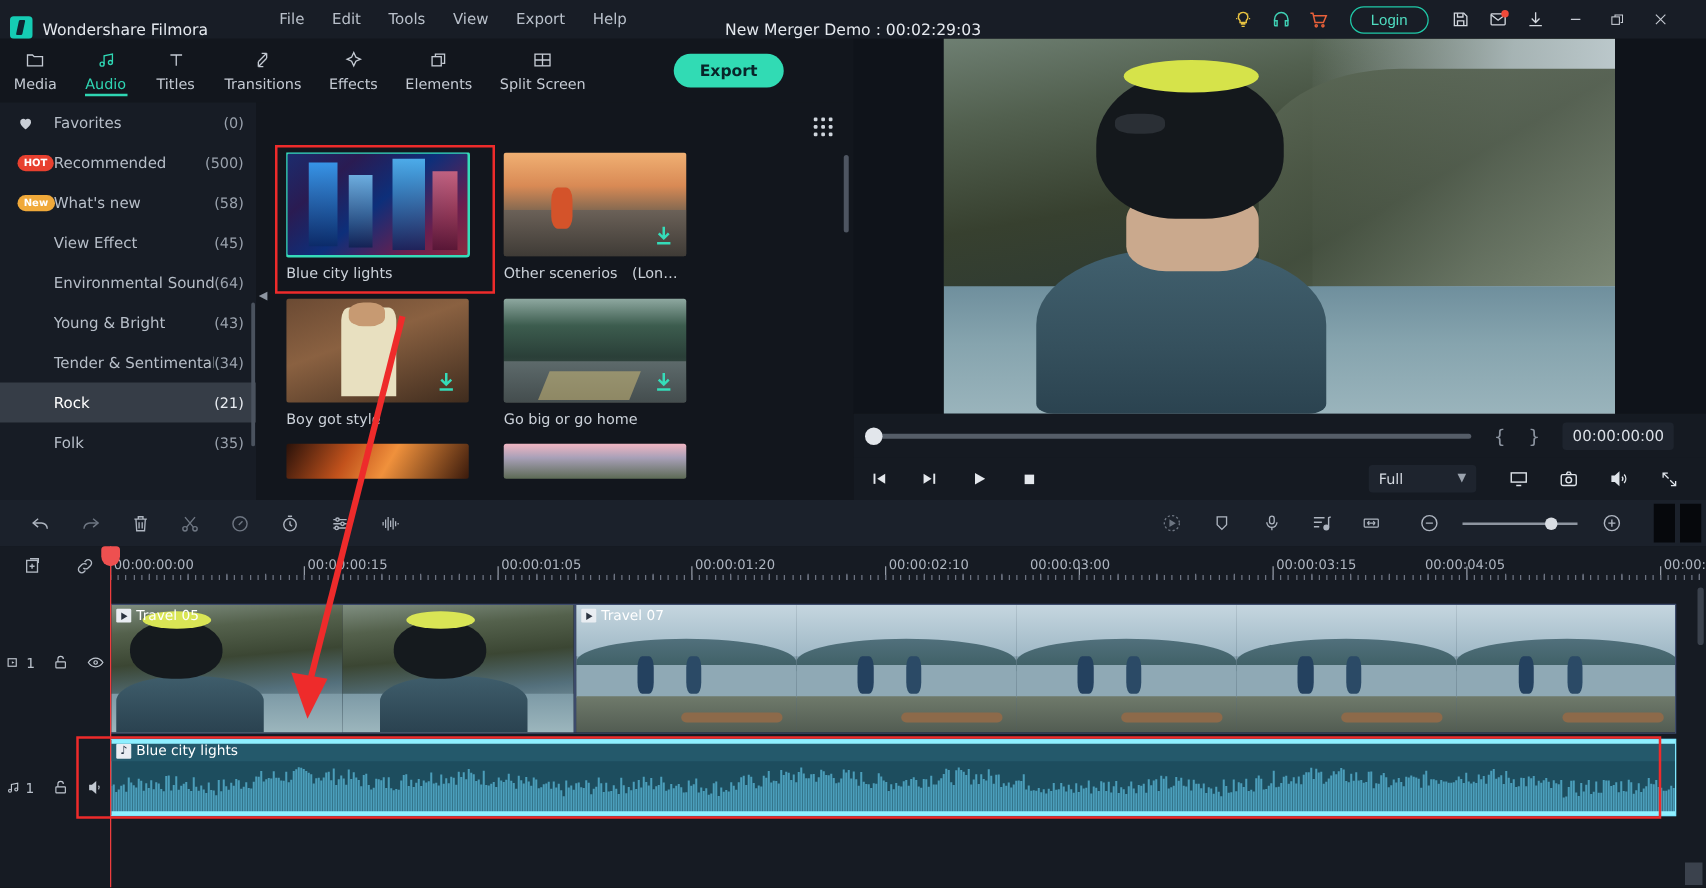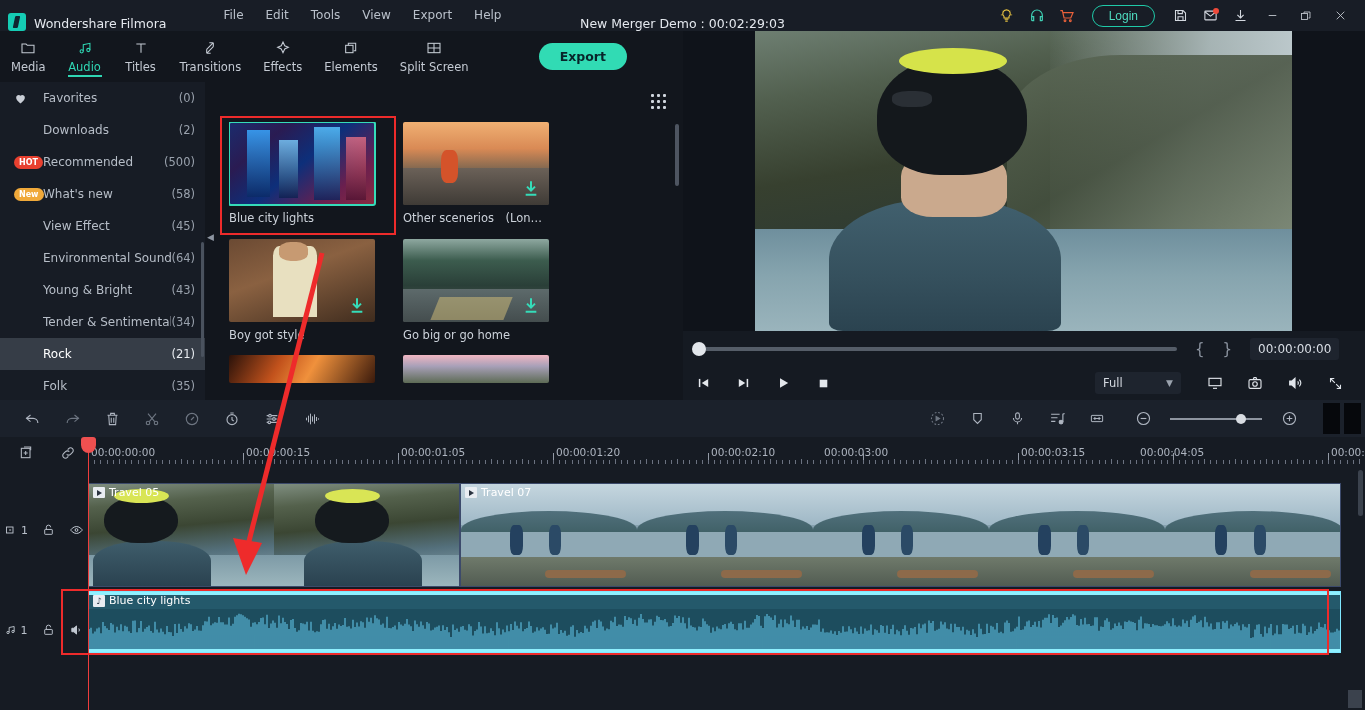--- a/index.html
+++ b/index.html
@@ -11,21 +11,21 @@
   #titlebar { position:absolute; left:0; top:0; width:1365px; height:31px;
     background:#181d26; display:flex; align-items:flex-end; }
   #logo { width:18px; height:18px; margin-left:8px; margin-right:8px;
     background:#15ccb4; border-radius:3px; position:relative; flex:none; }
   #logo:after{ content:""; position:absolute; left:6px; top:3px; width:5px; height:12px;
     background:#0f2430; transform:skewX(-12deg); border-radius:1px;}
   #appname { font-size:12.5px; color:#e4e8ee; margin-right:46px; white-space:nowrap; }
   .menu-item { font-size:12px; color:#b9c0ca; padding:0 11px; line-height:31px; cursor:default; }
   #proj-title { position:absolute; left:0; right:0; text-align:center; font-size:12.5px;
     color:#e4e8ee; pointer-events:none; }
-  #tb-right { margin-left:auto; display:flex; align-items:center; height:31px; padding-right:8px; }
+  #tb-right { margin-left:auto; display:flex; align-items:center; height:31px; padding-right:20px; }
   .tb-ico { width:30px; height:31px; display:flex; align-items:center; justify-content:center;
     color:#cfd5dd; }
   #login-btn { border:1px solid #1fc9a8; color:#4fdcc0; border-radius:13px;
     font-size:12px; padding:3px 16px; margin:0 10px; background:transparent; cursor:pointer; }
   .mail-dot{ position:absolute; width:6px; height:6px; border-radius:50%; background:#ef4a3a;
     margin-left:11px; margin-top:-9px;}
   .win-btn { width:34px; height:31px; display:flex; align-items:center; justify-content:center;
     color:#c7ccd4; font-size:13px; }
 
   
@@ -341,25 +341,20 @@
 
 <div id="cats">
   <div class="cat">
     <span class="lead">
       <svg width="13" height="13" viewBox="0 0 24 24" fill="#c9ced6">
           <path d="M12 21s-8-5.2-8-10.4A4.6 4.6 0 0112 7a4.6 4.6 0 018 3.6C20 15.8 12 21 12 21z"></path>
         </svg>
       </span>
     <span class="cname">Favorites</span>
     <span class="ccount">(0)</span>
-  </div>
-  <div class="cat">
-    <span class="lead"></span>
-    <span class="cname">Downloads</span>
-    <span class="ccount">(2)</span>
   </div>
   <div class="cat">
     <span class="lead">
       <span class="badge hot">HOT</span>
       </span>
     <span class="cname">Recommended</span>
     <span class="ccount">(500)</span>
   </div>
   <div class="cat">
     <span class="lead">

